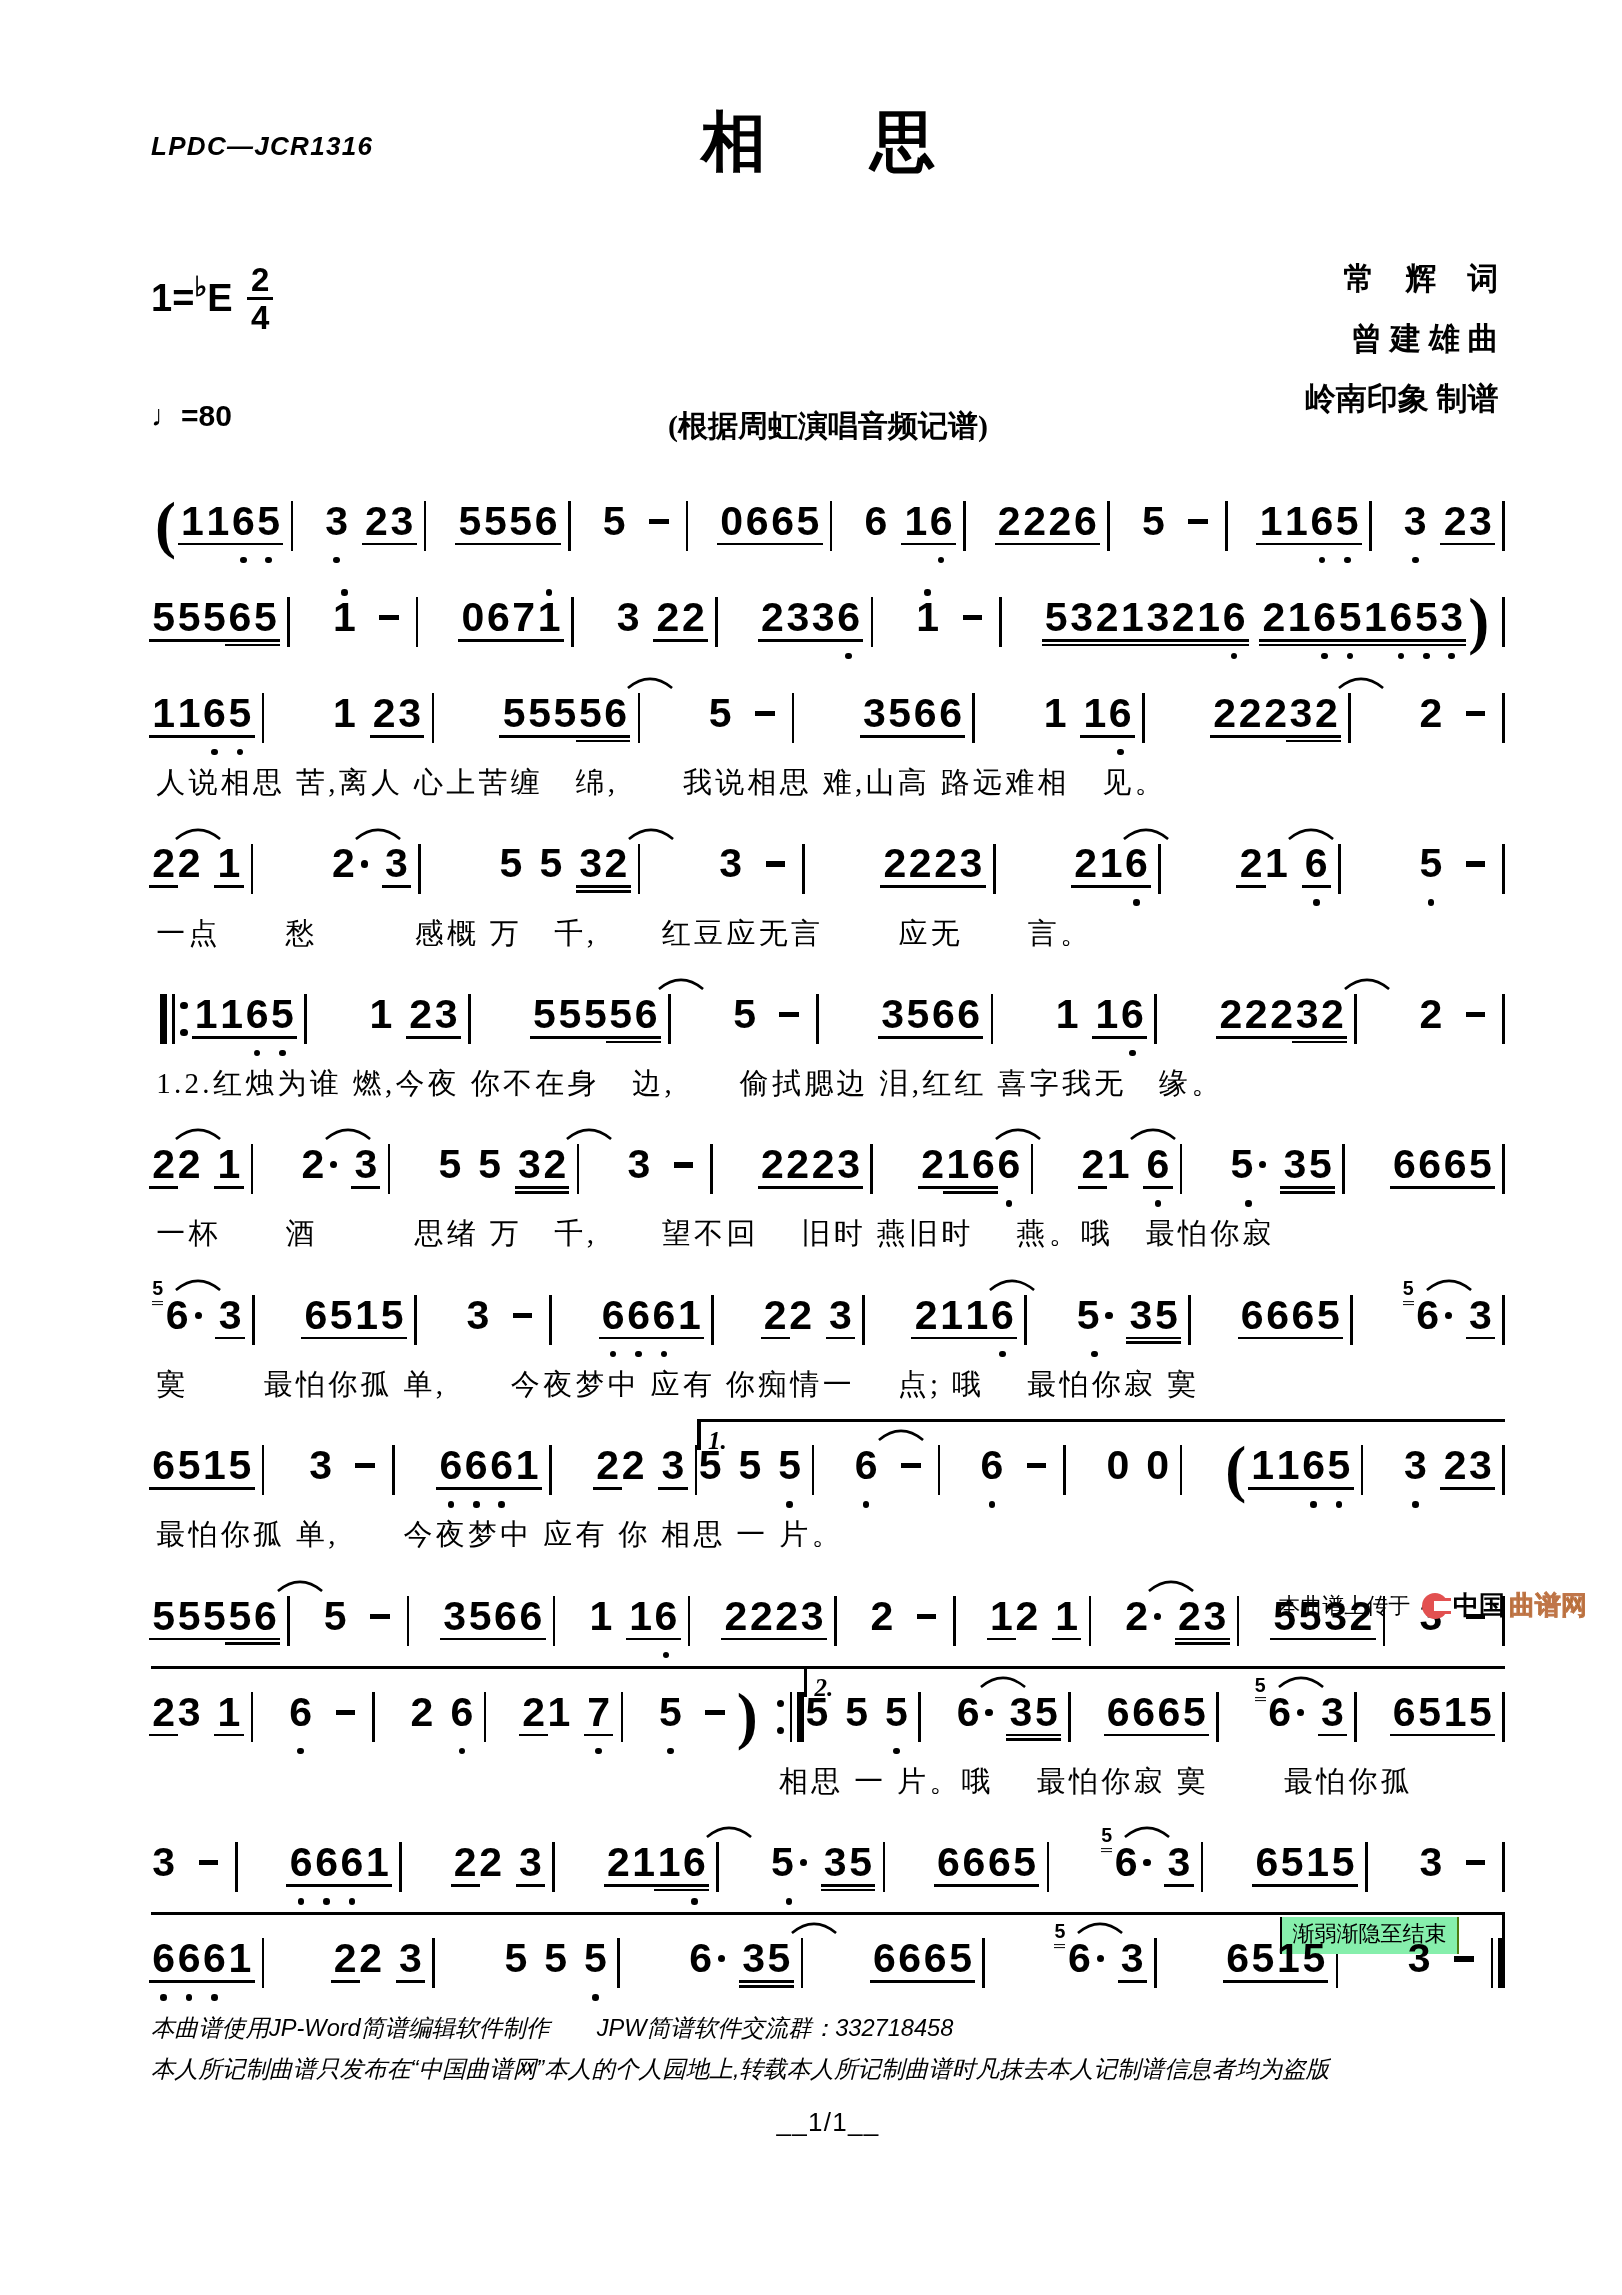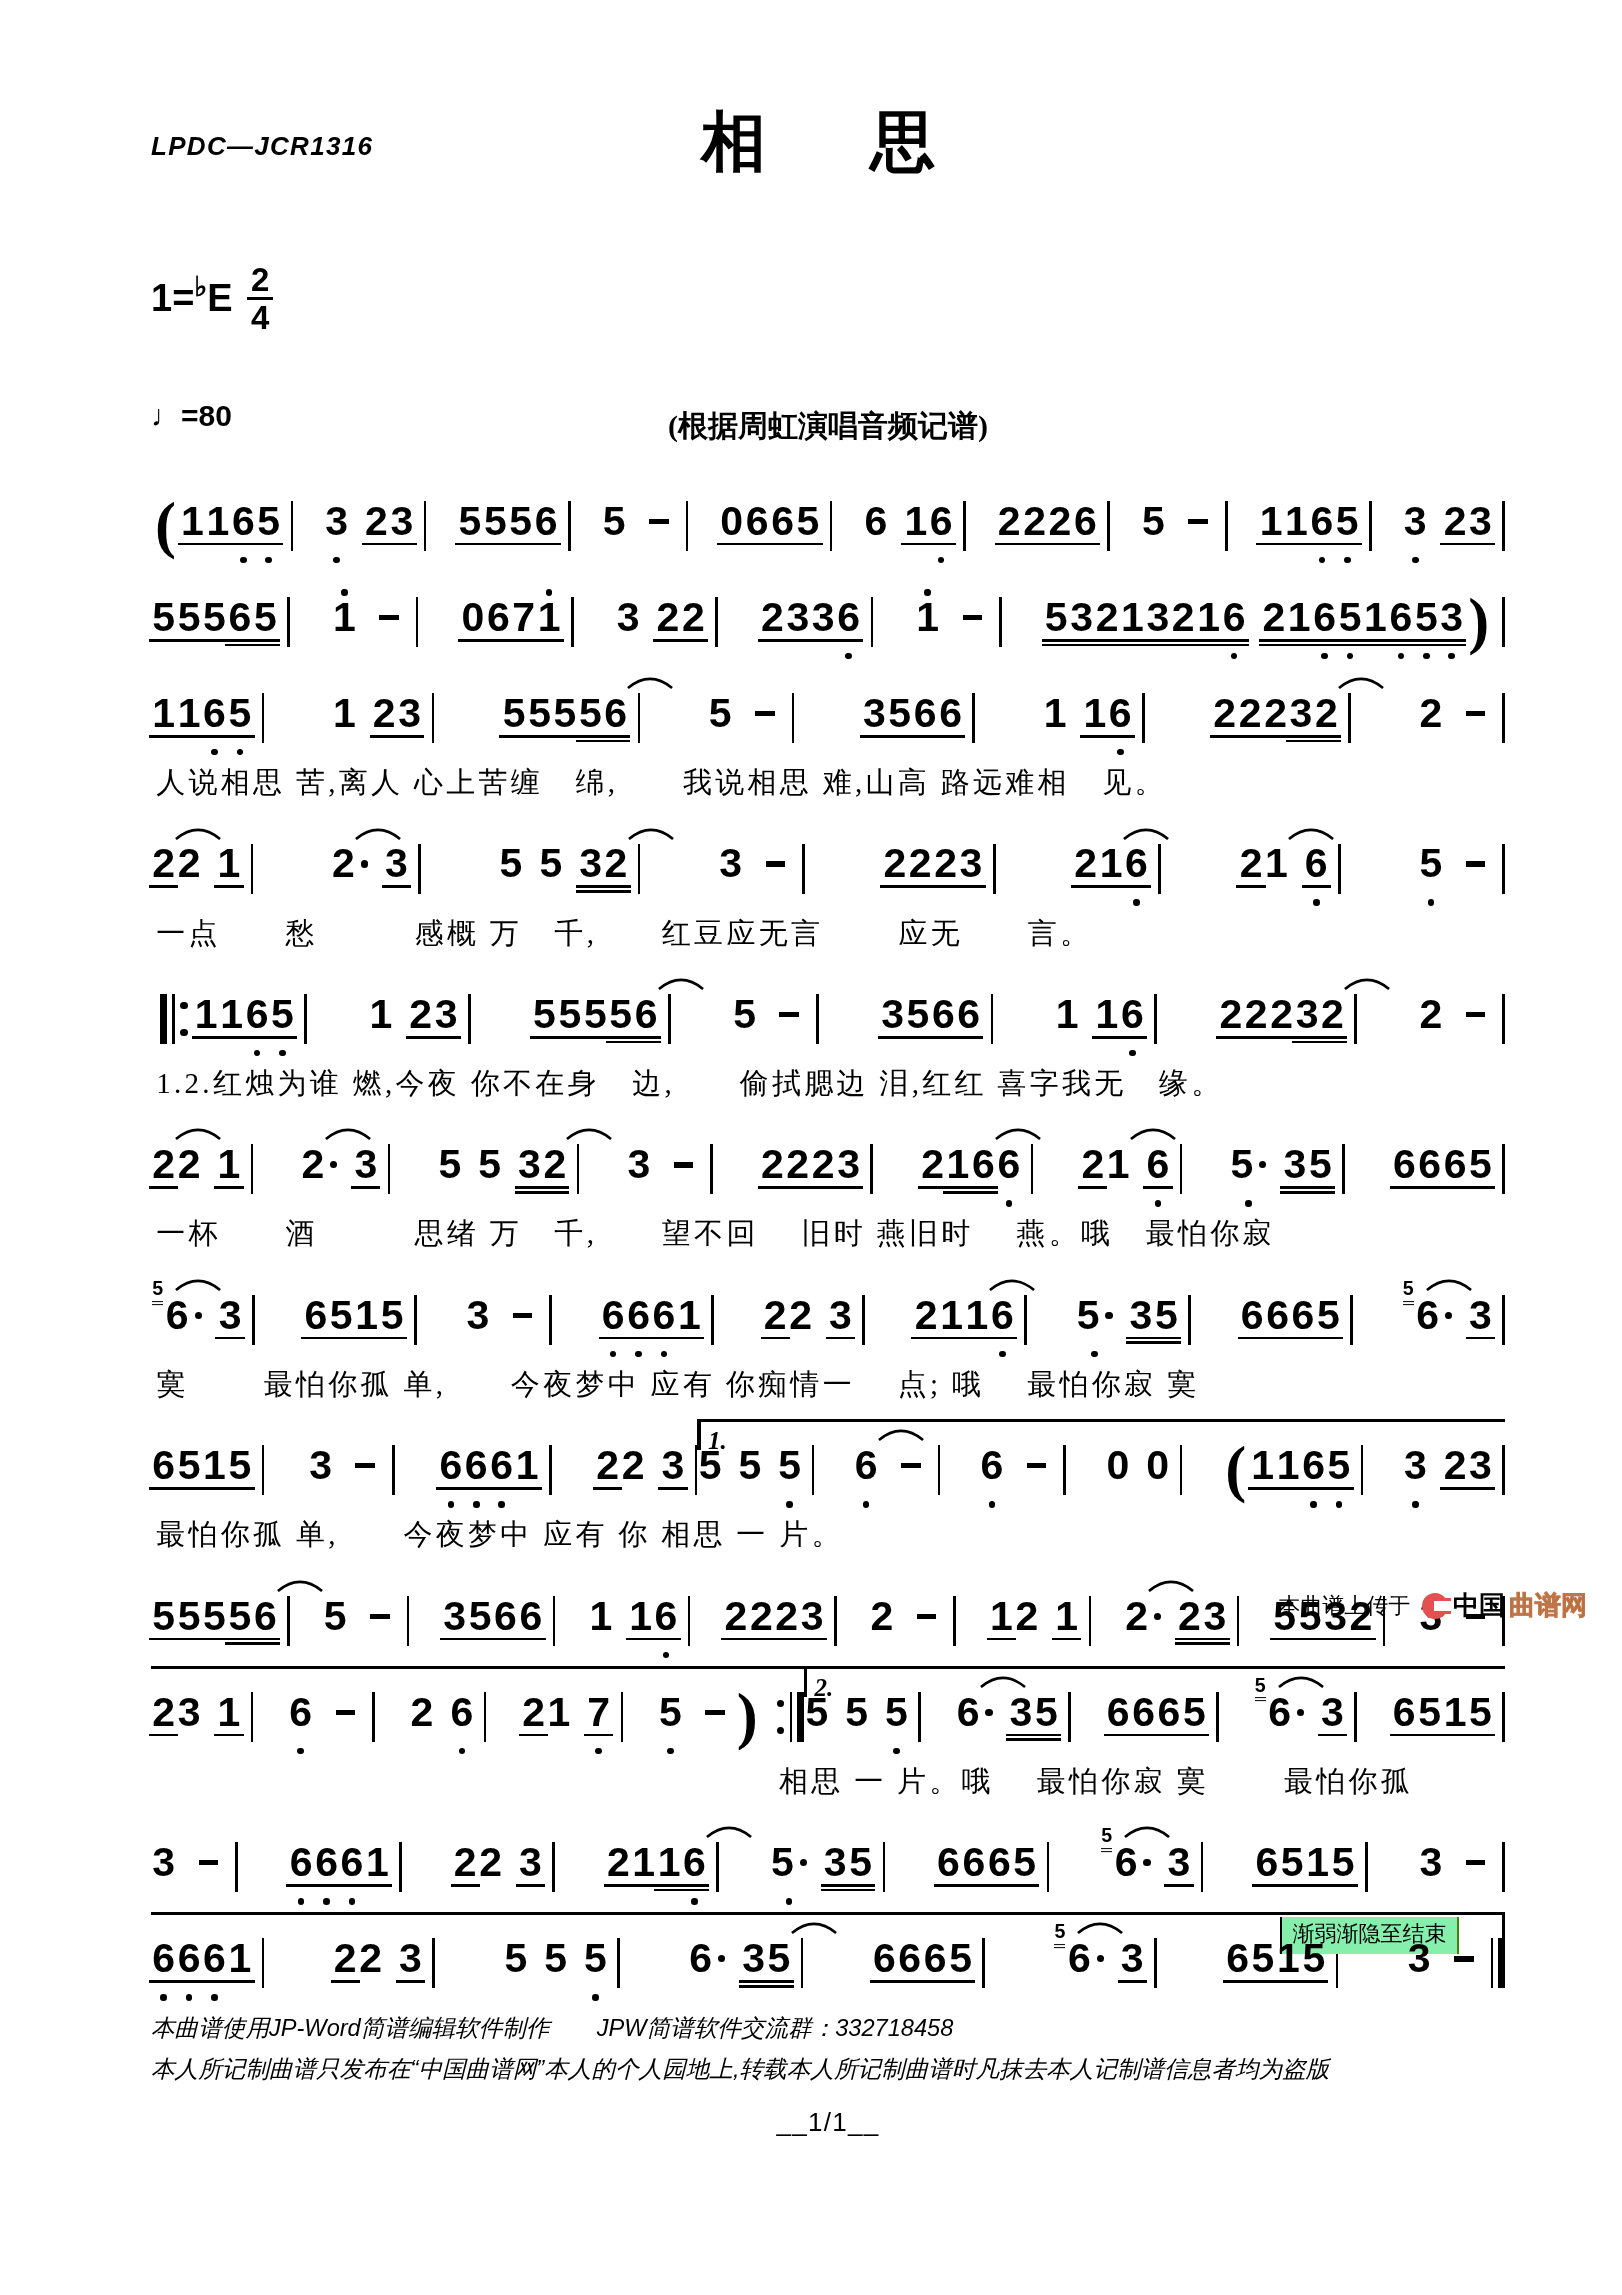--- a/index.html
+++ b/index.html
@@ -78,20 +78,25 @@
         <span class="flat">♭</span>
         <span>E</span>
       <span class="frac">
         <span class="num">2</span>
         <span class="den">4</span>
       </span>
     </div>
     <div class="tempo">
       <span>♩</span><span>=</span><span>80</span>
     </div>
+    <div class="credits">
+      <div>常　辉　词</div>
+      <div>曾 建 雄 曲</div>
+      <div>岭南印象 制谱</div>
+    </div>
   </div>
 
   <div id="score">
       <div class="line-block">
         <div class="music-row">
           <span class="seg" style="flex-grow: 10;">
             <span class="measure">
               <span class="paren">(</span>
               <span class="grp">
                 <span class="note">

